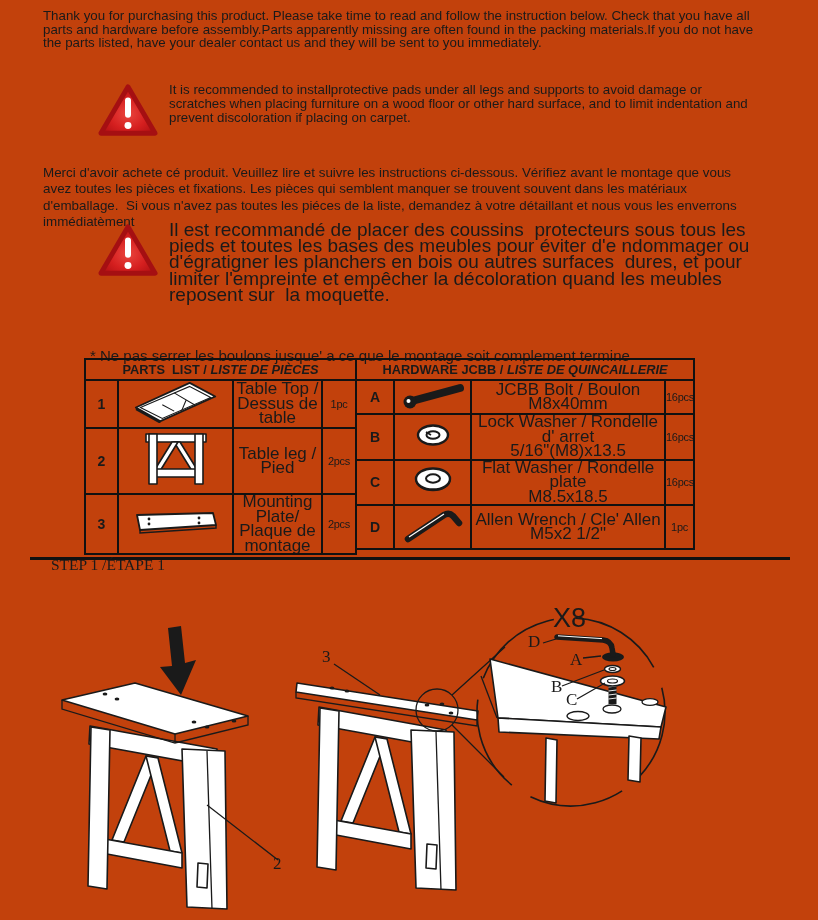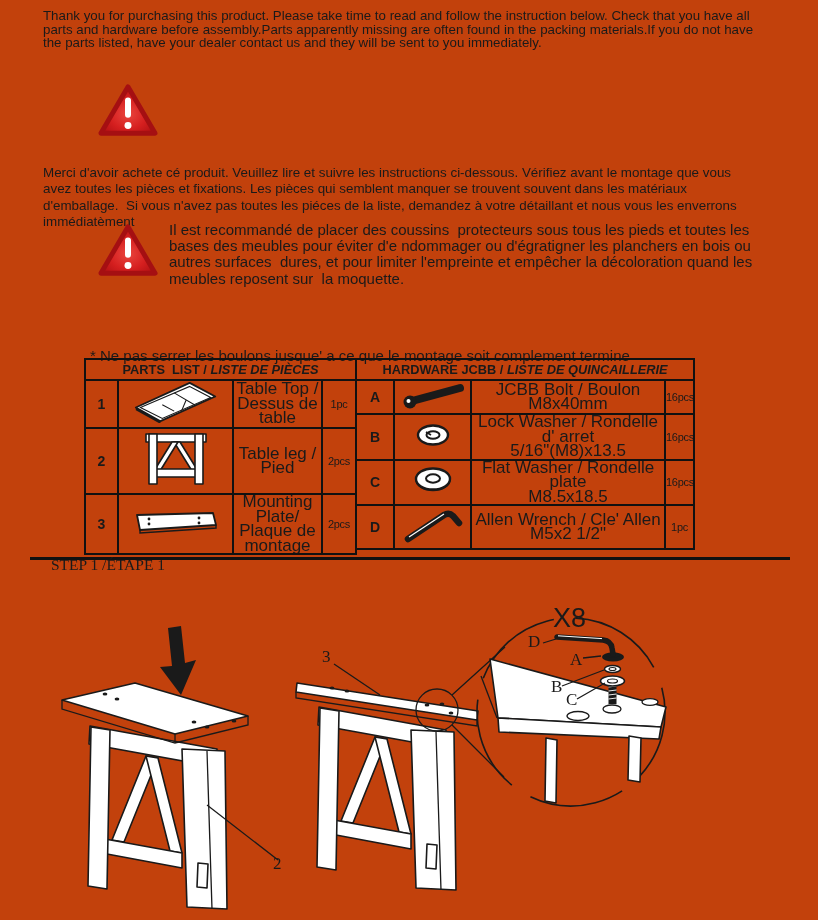--- a/index.html
+++ b/index.html
@@ -3,21 +3,21 @@
 <meta charset="utf-8">
 <style>
   html,body{margin:0;padding:0;background:#fff;}
   #page{position:relative;width:818px;height:920px;background:#c2410c;overflow:hidden;
         font-family:"Liberation Sans", sans-serif;color:#1a1a1a;}
   .abs{position:absolute;}
   .para{font-size:13.3px;line-height:13.7px;white-space:pre-wrap;}
   .para-fr{font-size:13.4px;line-height:16.4px;white-space:pre-wrap;margin-top:16px;}
   .warnrow{display:flex;align-items:flex-start;}
   .warntext-en{font-size:13.3px;line-height:13.9px;margin-left:10px;padding-top:2px;width:582px;white-space:pre-wrap;}
-  .warntext-fr{font-size:15px;line-height:16.2px;margin-left:10px;padding-top:1px;width:596px;white-space:pre-wrap;}
+  .warntext-fr{font-size:19px;line-height:16.2px;margin-left:10px;padding-top:1px;width:596px;white-space:pre-wrap;}
   .notes{font-size:15px;line-height:21px;white-space:pre-wrap;}
   .tablewrap{display:flex;align-items:flex-start;}
   table{border-collapse:collapse;table-layout:fixed;}
   td{border:2px solid #111;text-align:center;vertical-align:middle;padding:0;overflow:hidden;}
   .hdr{font-size:12.8px;font-weight:bold;height:19px;white-space:pre;}
   .hdr .it{font-style:italic;}
   .numcell{font-size:14px;font-weight:bold;}
   .namecell{font-size:17px;line-height:14.5px;}
   .qtycell{font-size:11px;letter-spacing:-0.3px;}
   .divider{background:#111;}
@@ -40,20 +40,21 @@
         <radialGradient id="wg" cx="50%" cy="58%" r="62%">
           <stop offset="0%" stop-color="#ea453e"></stop>
           <stop offset="55%" stop-color="#d51f1f"></stop>
           <stop offset="100%" stop-color="#ad0f12"></stop>
         </radialGradient>
       </defs>
       <polygon points="32,5 60,53 4,53" fill="url(#wg)" stroke="#a50f12" stroke-width="5" stroke-linejoin="round"></polygon>
       <rect x="28.9" y="16" width="6.2" height="21" rx="3.1" fill="#fff"></rect>
       <circle cx="32" cy="45" r="3.6" fill="#fff"></circle>
     </svg>
+    <div class="warntext-en">It is recommended to installprotective pads under all legs and supports to avoid damage or scratches when placing furniture on a wood floor or other hard surface, and to limit indentation and prevent discoloration if placing on carpet.</div>
   </div>
 
   <div class="abs para-fr" style="left:43px;top:149px;width:718px;">Merci d'avoir achete cé produit. Veuillez lire et suivre les instructions ci-dessous. Vérifiez avant le montage que vous avez toutes les pièces et fixations. Les pièces qui semblent manquer se trouvent souvent dans les matériaux d'emballage.  Si vous n'avez pas toutes les piéces de la liste, demandez à votre détaillant et nous vous les enverrons immédiatèment</div>
 
   <div class="abs warnrow" style="left:97px;top:221px;">
     <svg width="62" height="58" viewBox="0 0 64 58">
       <polygon points="32,5 60,53 4,53" fill="url(#wg)" stroke="#a50f12" stroke-width="5" stroke-linejoin="round"></polygon>
       <rect x="28.9" y="16" width="6.2" height="21" rx="3.1" fill="#fff"></rect>
       <circle cx="32" cy="45" r="3.6" fill="#fff"></circle>
     </svg>

